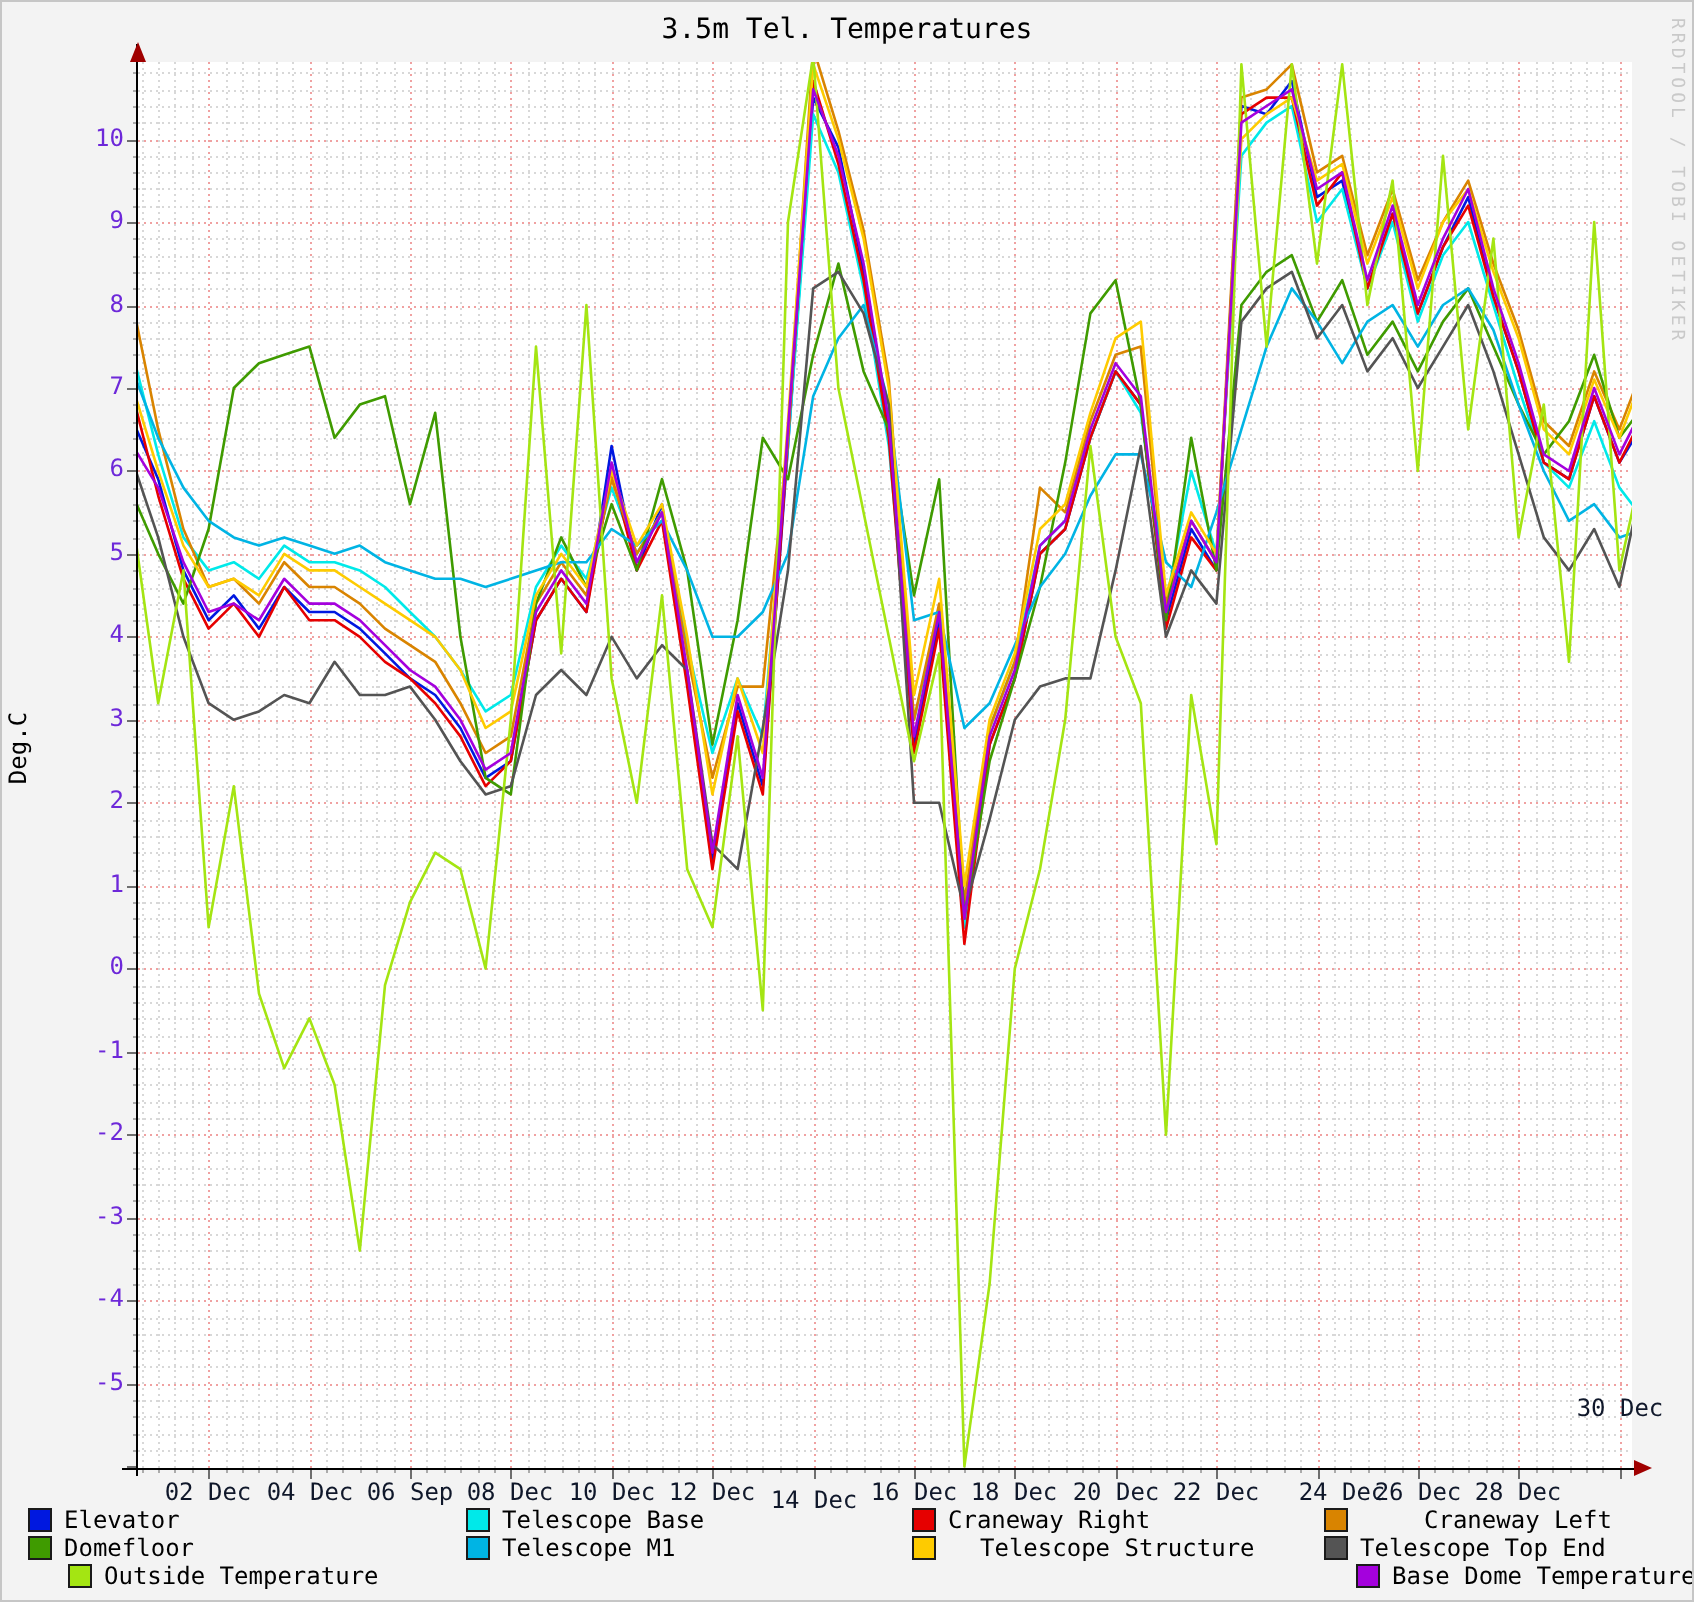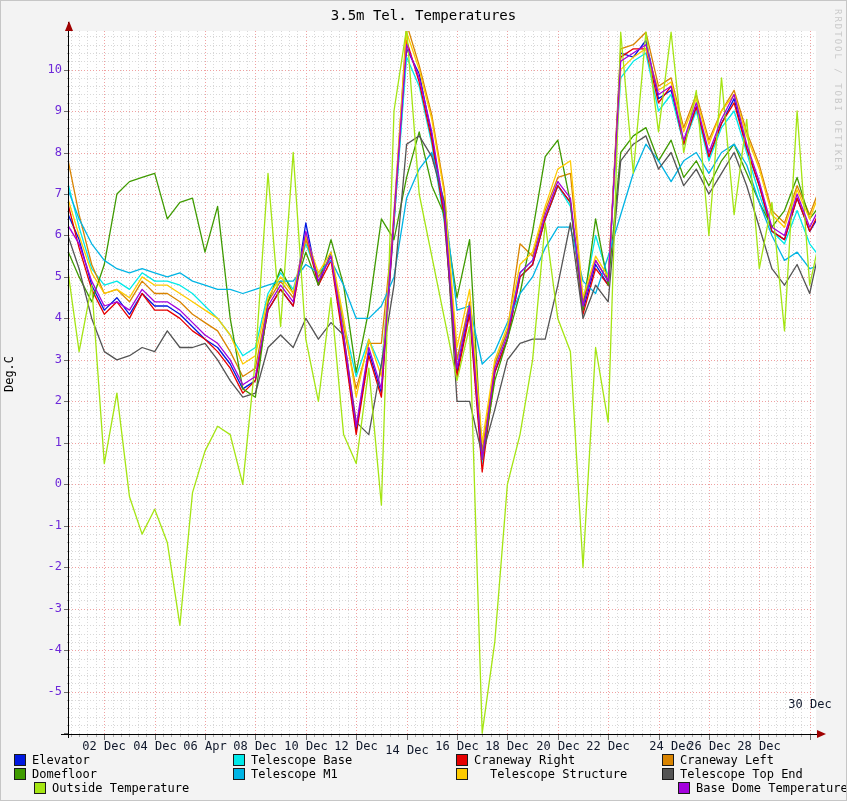--- a/index.html
+++ b/index.html
@@ -414,21 +414,21 @@
         <span class="lb">Elevator</span>
       </div>
       <div class="legend-item" style="left: 232px; top: 753px;">
         <span class="sw" style="background: rgb(0, 233, 233);"></span>
         <span class="lb">Telescope Base</span>
       </div>
       <div class="legend-item" style="left: 455px; top: 753px;">
         <span class="sw" style="background: rgb(230, 0, 0);"></span>
         <span class="lb">Craneway Right</span>
       </div>
-      <div class="legend-item" style="left: 661px; top: 753px;">
+      <div class="legend-item" style="left: 661px; top: 753px; gap: 32px;">
         <span class="sw" style="background: rgb(217, 132, 0);"></span>
         <span class="lb">Craneway Left</span>
       </div>
       <div class="legend-item" style="left: 13px; top: 767px;">
         <span class="sw" style="background: rgb(63, 155, 0);"></span>
         <span class="lb">Domefloor</span>
       </div>
       <div class="legend-item" style="left: 232px; top: 767px;">
         <span class="sw" style="background: rgb(0, 180, 228);"></span>
         <span class="lb">Telescope M1</span>
@@ -461,21 +461,21 @@
     <div class="ytick" style="left: 21px; top: 352px;">3</div>
     <div class="ytick" style="left: 21px; top: 310px;">4</div>
     <div class="ytick" style="left: 21px; top: 269px;">5</div>
     <div class="ytick" style="left: 21px; top: 227px;">6</div>
     <div class="ytick" style="left: 21px; top: 186px;">7</div>
     <div class="ytick" style="left: 21px; top: 145px;">8</div>
     <div class="ytick" style="left: 21px; top: 103px;">9</div>
     <div class="ytick" style="left: 21px; top: 62px;">10</div>
     <div class="xtick" style="left: 77px; top: 739px;">02 Dec</div>
     <div class="xtick" style="left: 128px; top: 739px;">04 Dec</div>
-    <div class="xtick" style="left: 178px; top: 739px;">06 Apr</div>
+    <div class="xtick" style="left: 178px; top: 739px;">06 Sep</div>
     <div class="xtick" style="left: 228px; top: 739px;">08 Dec</div>
     <div class="xtick" style="left: 279px; top: 739px;">10 Dec</div>
     <div class="xtick" style="left: 329px; top: 739px;">12 Dec</div>
     <div class="xtick" style="left: 380px; top: 743px;">14 Dec</div>
     <div class="xtick" style="left: 430px; top: 739px;">16 Dec</div>
     <div class="xtick" style="left: 480px; top: 739px;">18 Dec</div>
     <div class="xtick" style="left: 531px; top: 739px;">20 Dec</div>
     <div class="xtick" style="left: 581px; top: 739px;">22 Dec</div>
     <div class="xtick" style="left: 632px; top: 739px; margin-left: 12px;">24 Dec</div>
     <div class="xtick" style="left: 682px; top: 739px;">26 Dec</div>

